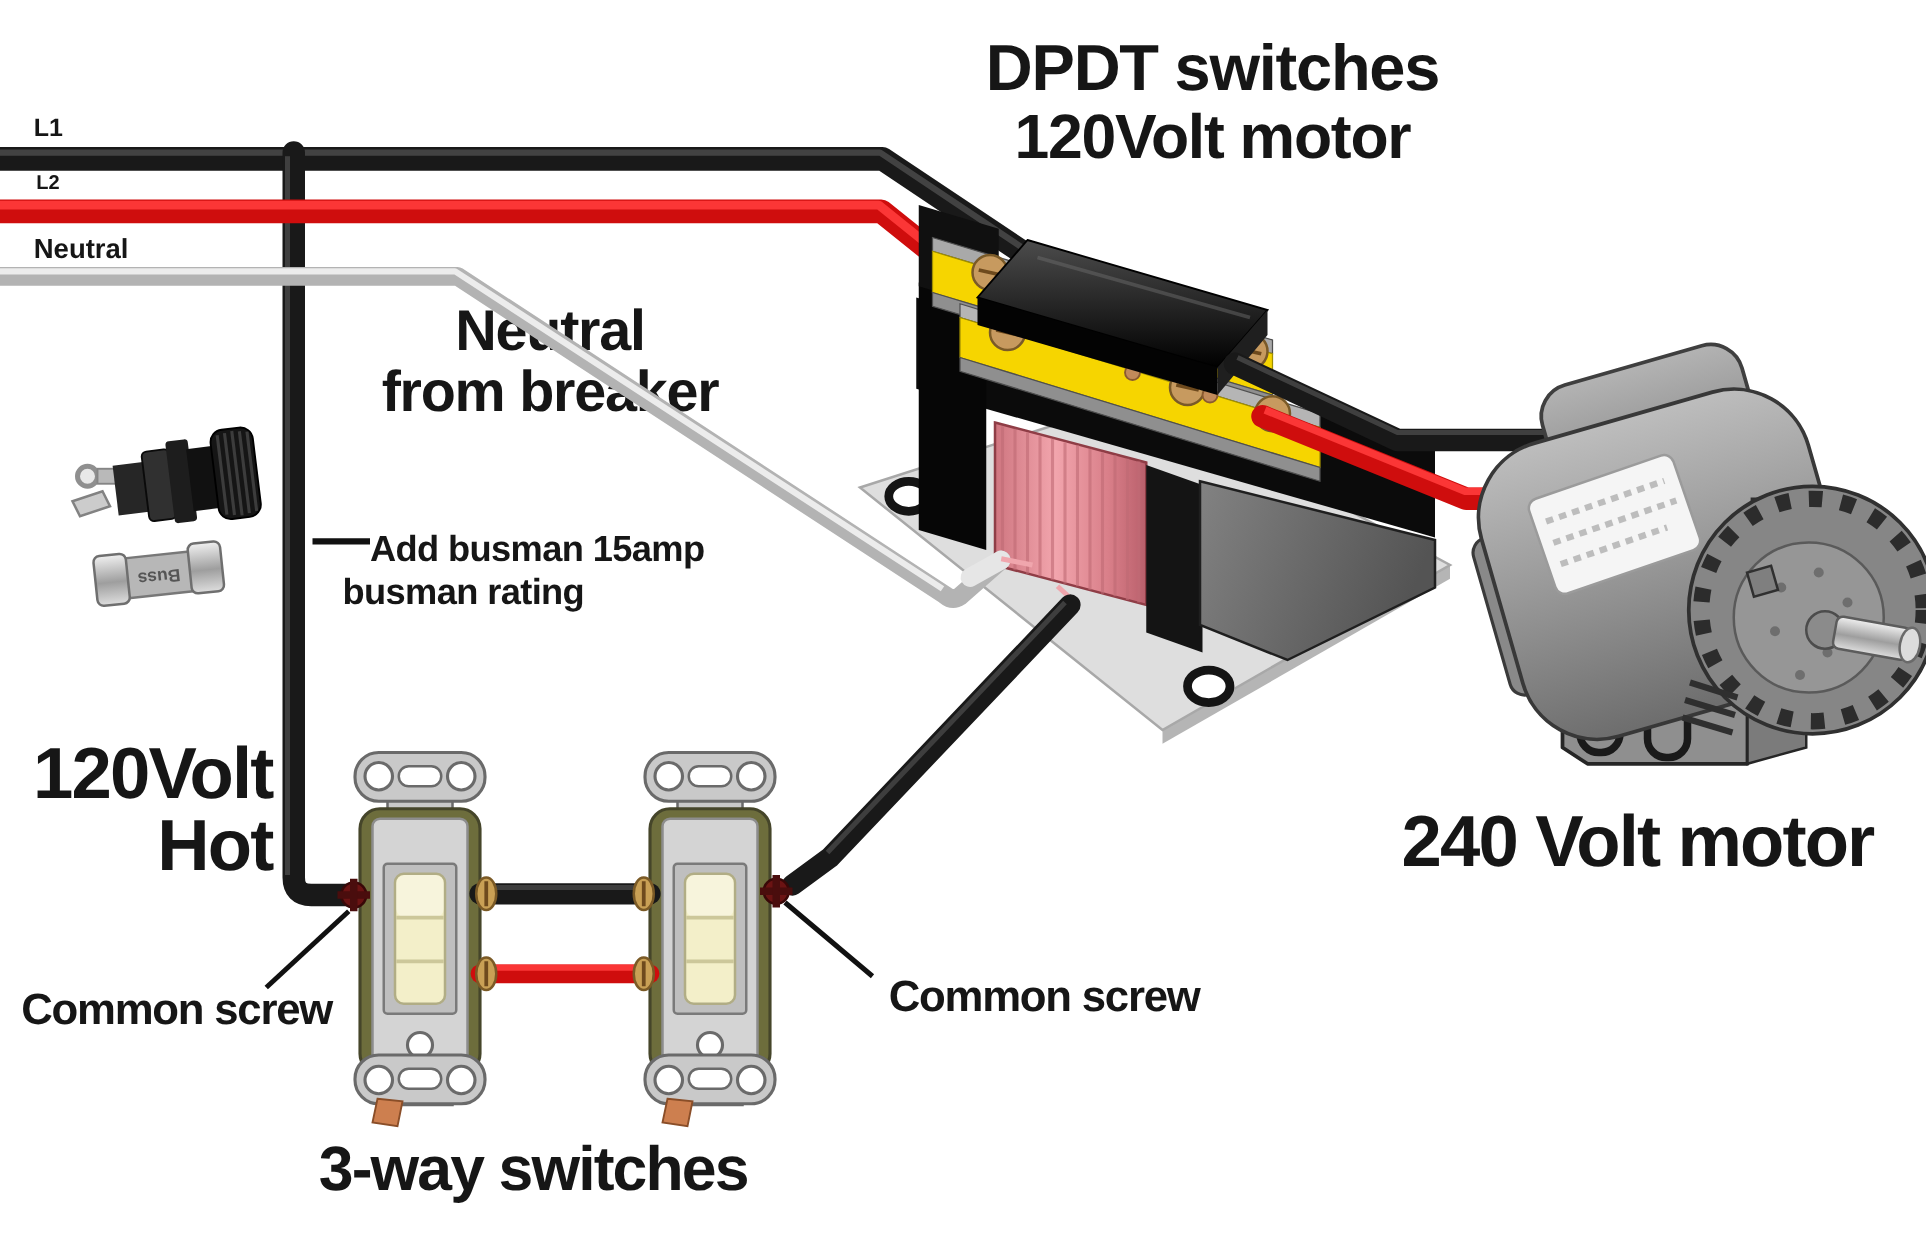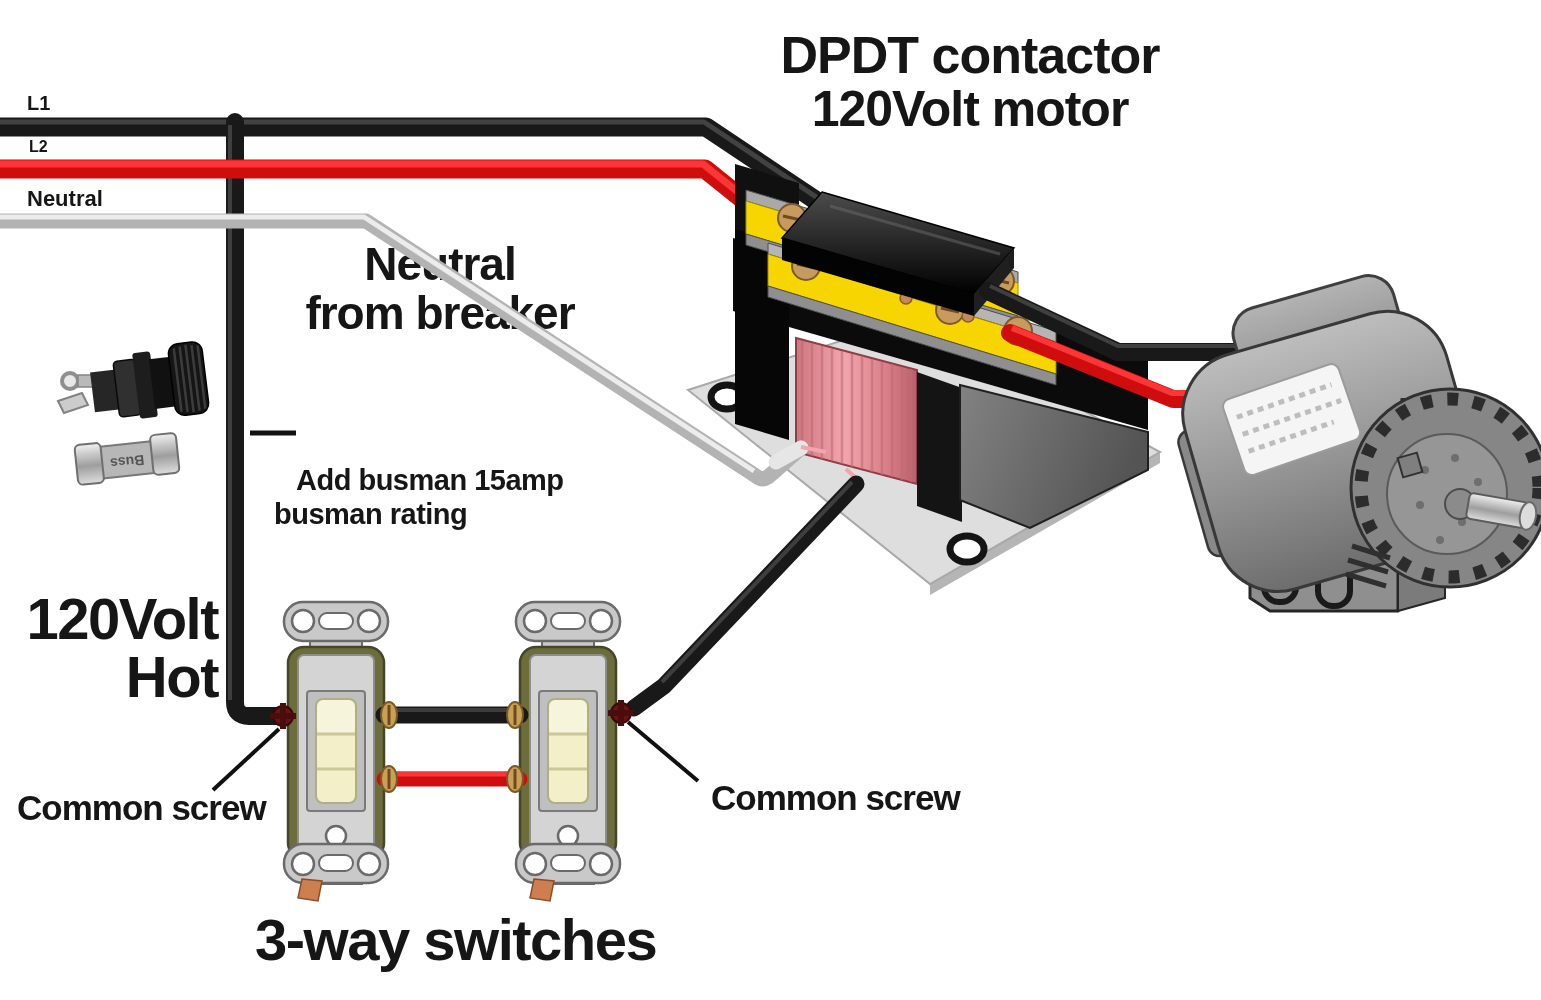--- a/index.html
+++ b/index.html
@@ -8,40 +8,40 @@
   .lbl{position:absolute;font-weight:700;color:#161616;white-space:nowrap;}
   #title-240    {left:130px;top:50px;font-size:58px;letter-spacing:-1.5px;}
   #l1-label     {left:27px;top:92px;font-size:20px;}
   #l2-label     {left:29px;top:138px;font-size:16px;}
   #neutral-label{left:27px;top:186px;font-size:22px;}
   #title-dpdt   {left:720px;top:28px;width:500px;text-align:center;line-height:1.06;letter-spacing:-1px;}
   #title-dpdt .t1{font-size:52px;}
   #title-dpdt .t2{font-size:50px;}
   #neutral-note {left:280px;top:240px;width:320px;text-align:center;font-size:46px;line-height:1.07;letter-spacing:-1px;}
   #fuse-note    {left:262px;top:424px;font-size:29px;line-height:1.17;letter-spacing:-0.5px;}
-  #fuse-note .i1{padding-left:34px;margin-top:40px;}
+  #fuse-note .i1{padding-left:34px;}
   #fuse-note .i3{padding-left:12px;}
   #hot-label    {left:0;top:564px;width:218px;text-align:right;font-size:58px;line-height:1.0;letter-spacing:-1.5px;margin-top:26px;}
   #common-left  {left:17px;top:788px;font-size:35px;letter-spacing:-1px;}
   #common-right {left:711px;top:778px;font-size:35px;letter-spacing:-1px;}
-  #three-way    {left:255px;top:906px;width:400px;text-align:left;font-size:58px;letter-spacing:-1.5px;}
+  #three-way    {left:255px;top:906px;width:400px;text-align:left;font-size:50px;letter-spacing:-1.5px;}
   #motor-label  {left:1095px;top:640px;width:430px;text-align:center;font-size:58px;letter-spacing:-1.5px;}
   svg#diagram{position:absolute;left:0;top:0;}
 </style>
 </head>
 <body>
 
 <div id="stage">
 
   <div class="lbl" id="l1-label">L1</div>
   <div class="lbl" id="l2-label">L2</div>
   <div class="lbl" id="neutral-label">Neutral</div>
 
   <div class="lbl" id="title-dpdt">
-    <div class="t1">DPDT contactor</div>
+    <div class="t1">DPDT switches</div>
     <div class="t2">120Volt motor</div>
   </div>
 
   <div class="lbl" id="neutral-note">
     <div>Neutral</div>
     <div>from breaker</div>
   </div>
 
   <div class="lbl" id="fuse-note">
     <div class="i1">Add busman 15amp</div>
@@ -49,20 +49,21 @@
   </div>
 
   <div class="lbl" id="hot-label">
     <div>120Volt</div>
     <div>Hot</div>
   </div>
 
   <div class="lbl" id="common-left">Common screw</div>
   <div class="lbl" id="common-right">Common screw</div>
   <div class="lbl" id="three-way">3-way switches</div>
+  <div class="lbl" id="motor-label">240 Volt motor</div>
 
   <svg id="diagram" width="1541" height="1000" viewBox="0 0 1541 1000">
     <defs>
       <linearGradient id="gMotor" x1="0" y1="0" x2="0" y2="1">
         <stop offset="0" stop-color="#bdbdbd"></stop>
           <stop offset="0.45" stop-color="#9a9a9a"></stop>
           <stop offset="1" stop-color="#6d6d6d"></stop>
       </linearGradient>
       <linearGradient id="gCap" x1="0" y1="0" x2="0" y2="1">
         <stop offset="0" stop-color="#b3b3b3"></stop>

